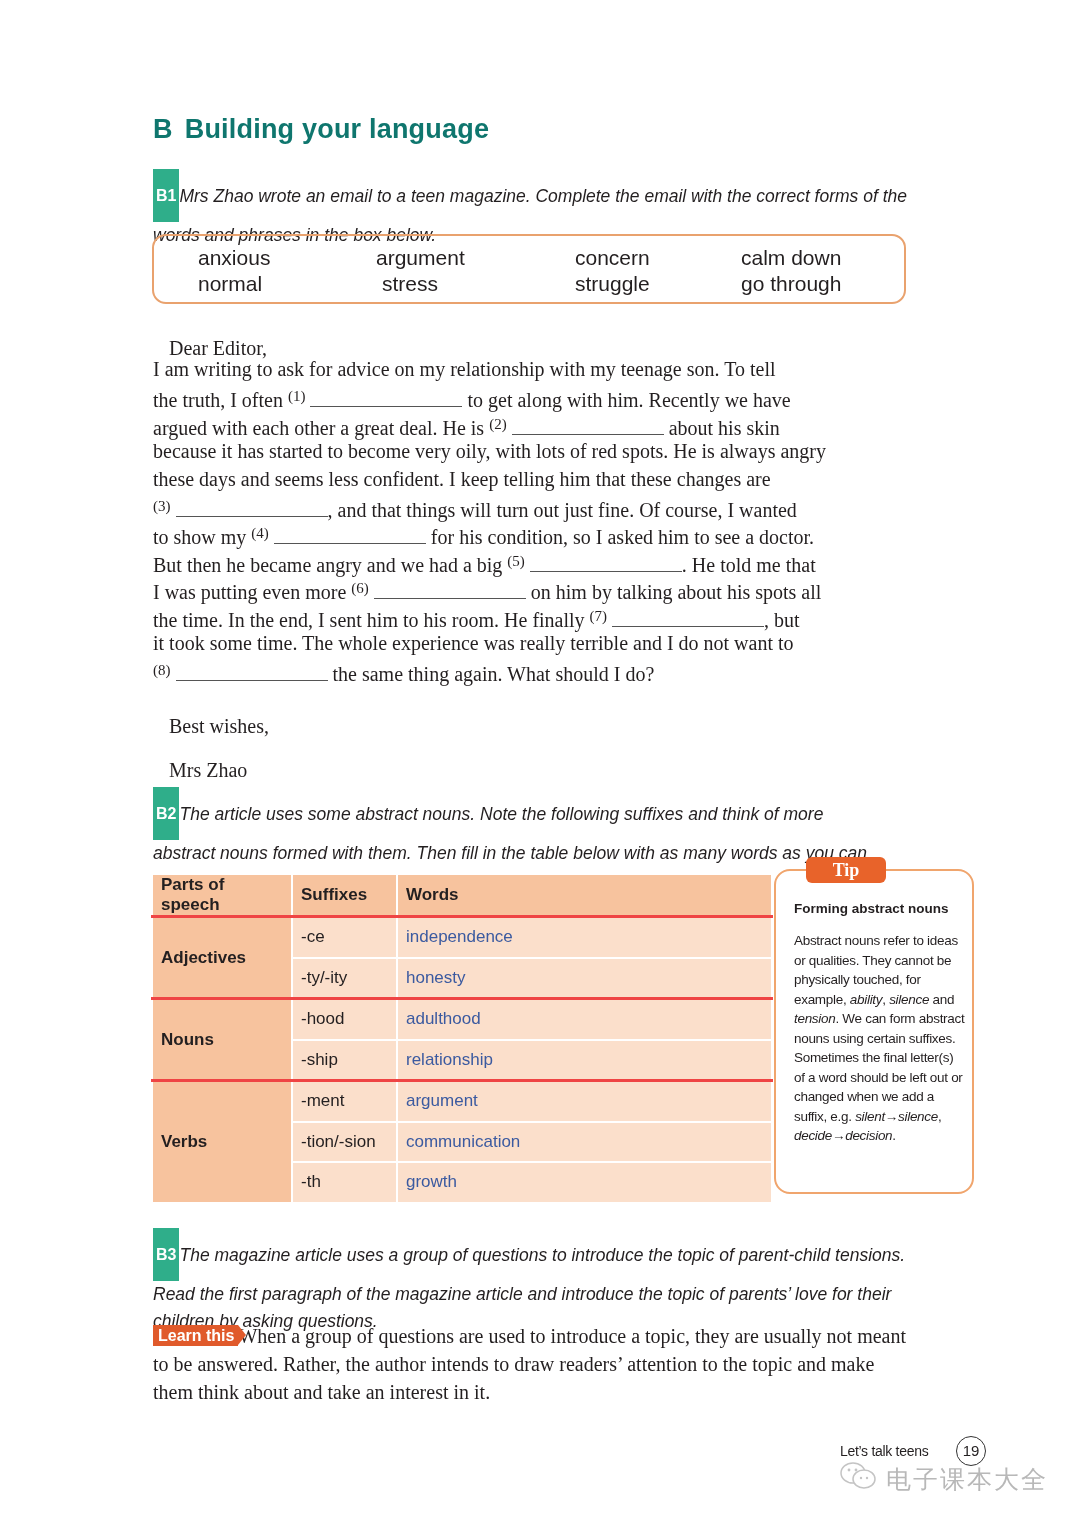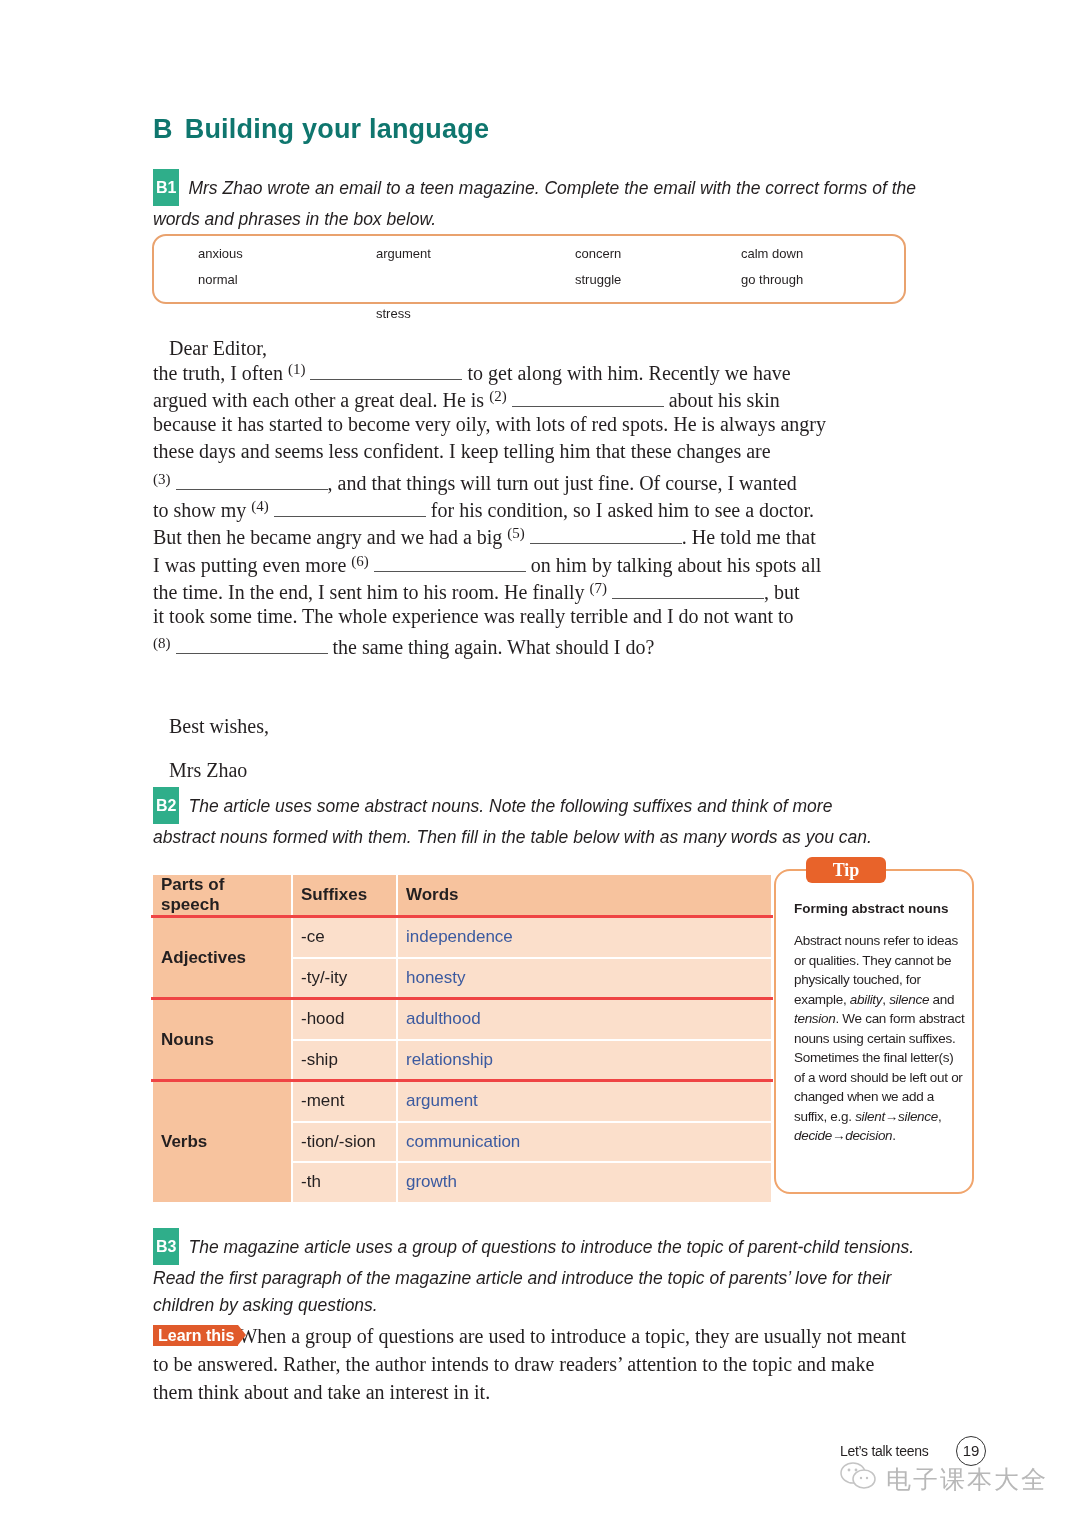--- a/index.html
+++ b/index.html
@@ -17,27 +17,27 @@
 
   .task {
     position: absolute; left: 153px; width: 770px;
     font-family: "Liberation Sans", sans-serif; font-style: italic;
     font-size: 17.5px; line-height: 27px; color: #231f20;
     transform-origin: left top;
   }
   .badge {
     display: inline-block; background: #2fae8a; color: #ffffff;
     font-style: normal; font-weight: bold; font-size: 16px;
-    padding: 8px 3px; line-height: 21px; margin-right: 9px; vertical-align: 1px;
+    padding: 16px 3px; line-height: 21px; vertical-align: 1px;
   }
 
   .wordbox {
     position: absolute; left: 152px; top: 234px; width: 754px; height: 70px;
     border: 2px solid #e9a26e; border-radius: 14px; box-sizing: border-box;
-    font-family: "Liberation Sans", sans-serif; font-size: 13px; color: #231f20;
+    font-family: "Liberation Sans", sans-serif; font-size: 21px; color: #231f20;
   }
   .wordbox .w { position: absolute; }
 
   .email {
     position: absolute; left: 153px; width: 760px;
     font-family: "Liberation Serif", serif; font-size: 20px; color: #231f20;
   }
   .email p { margin: 16px; }
   .email .line { white-space: nowrap; height: 27.4px; line-height: 27.4px; }
   .num { font-size: 15px; vertical-align: 6px; }
@@ -121,29 +121,30 @@
 <div class="task" style="top:169px;">
   <span class="badge">B1</span><span>Mrs Zhao wrote an email to a teen magazine. Complete the email with the correct forms of the words and phrases in the box below.</span>
 </div>
 
 <div class="wordbox">
   <span class="w" style="left:44px; top:10px;">anxious</span>
   <span class="w" style="left:222px; top:10px;">argument</span>
   <span class="w" style="left:421px; top:10px;">concern</span>
   <span class="w" style="left:587px; top:10px;">calm down</span>
   <span class="w" style="left:44px; top:36px;">normal</span>
-  <span class="w" style="left:222px; top:36px;margin-top:34px;">stress</span>
+  <span class="w" style="left:228px; top:36px;">stress</span>
   <span class="w" style="left:421px; top:36px;">struggle</span>
   <span class="w" style="left:587px; top:36px;">go through</span>
 </div>
 
 <div class="email" style="top:319px;">
   <p style="line-height:27px;">Dear Editor,</p>
 </div>
 <div class="email" id="email-body" style="top:356px;">
+    <div class="line"><span>I am writing to ask for advice on my relationship with my teenage son. To tell</span></div>
     <div class="line"><span>the truth, I often </span><span class="num">(1)</span> <span class="blank"></span><span> to get along with him. Recently we have</span></div>
     <div class="line"><span>argued with each other a great deal. He is </span><span class="num">(2)</span> <span class="blank"></span><span> about his skin</span></div>
     <div class="line"><span>because it has started to become very oily, with lots of red spots. He is always angry</span></div>
     <div class="line"><span>these days and seems less confident. I keep telling him that these changes are</span></div>
     <div class="line"><span class="num">(3)</span> <span class="blank"></span><span>, and that things will turn out just fine. Of course, I wanted</span></div>
     <div class="line"><span>to show my </span><span class="num">(4)</span> <span class="blank"></span><span> for his condition, so I asked him to see a doctor.</span></div>
     <div class="line"><span>But then he became angry and we had a big </span><span class="num">(5)</span> <span class="blank"></span><span>. He told me that</span></div>
     <div class="line"><span>I was putting even more </span><span class="num">(6)</span> <span class="blank"></span><span> on him by talking about his spots all</span></div>
     <div class="line"><span>the time. In the end, I sent him to his room. He finally </span><span class="num">(7)</span> <span class="blank"></span><span>, but</span></div>
     <div class="line"><span>it took some time. The whole experience was really terrible and I do not want to</span></div>

